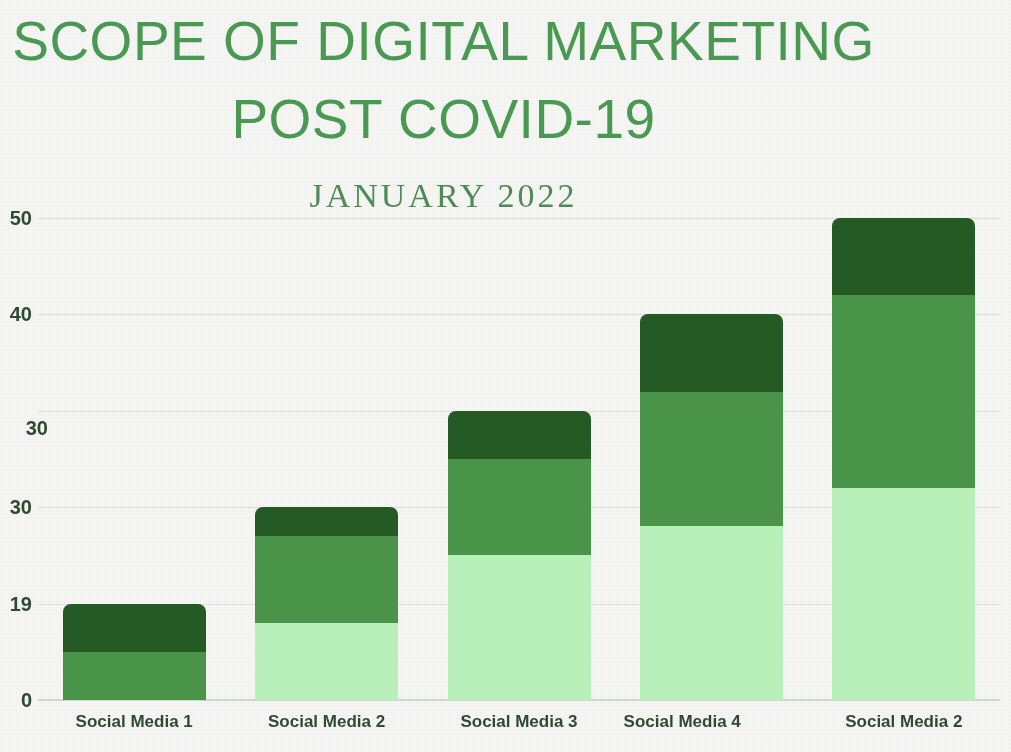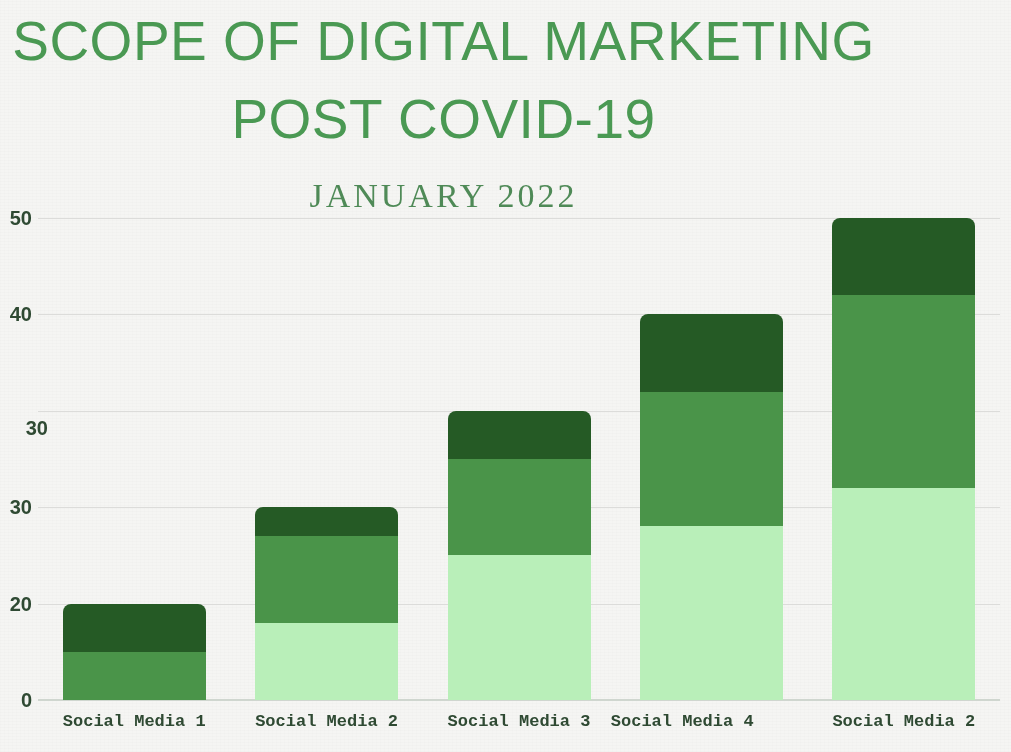--- a/index.html
+++ b/index.html
@@ -106,21 +106,21 @@
     border-top-right-radius: 8px;
   }
 
   .xlabel {
     position: absolute;
     text-align: center;
     font-size: 17px;
     font-weight: bold;
     color: #2f4a33;
     white-space: nowrap;
-    font-family: Liberation Mono, monospace;
+    font-family: Liberation Sans, sans-serif;
   }
 </style>
 </head>
 <body>
 
 <div id="slide">
 
   <div class="title-block">
     <div class="title-line">SCOPE OF DIGITAL MARKETING</div>
     <div class="title-line">POST COVID-19</div>
@@ -155,21 +155,21 @@
           <div class="seg" style="height: 77.12px; background: rgb(37, 90, 37);"></div>
         </div>
         <div class="bar" style="left: 794.3px; width: 143px; height: 482px;">
           <div class="seg" style="height: 212.08px; background: rgb(185, 239, 185);"></div>
           <div class="seg" style="height: 192.8px; background: rgb(74, 148, 73);"></div>
           <div class="seg" style="height: 77.12px; background: rgb(37, 90, 37);"></div>
         </div>
       </div>
     <div id="ylabels">
         <div class="ytick-label" style="top: 500px; left: 0px;">0</div>
-        <div class="ytick-label" style="top: 403.6px; left: 0px;">20</div>
+        <div class="ytick-label" style="top: 403.6px; left: 0px;">19</div>
         <div class="ytick-label" style="top: 307.2px; left: 0px;">30</div>
         <div class="ytick-label" style="top: 210.8px; left: 16px; margin-top: 17px;">30</div>
         <div class="ytick-label" style="top: 114.4px; left: 0px;">40</div>
         <div class="ytick-label" style="top: 18px; left: 0px;">50</div>
       </div>
     <div id="xlabels">
         <div class="xlabel" style="left: 38px; width: 192.4px; top: 512px;">Social Media 1</div>
         <div class="xlabel" style="left: 230.4px; width: 192.4px; top: 512px;">Social Media 2</div>
         <div class="xlabel" style="left: 422.8px; width: 192.4px; top: 512px;">Social Media 3</div>
         <div class="xlabel" style="left: 586px; width: 192.4px; top: 512px;">Social Media 4</div>

